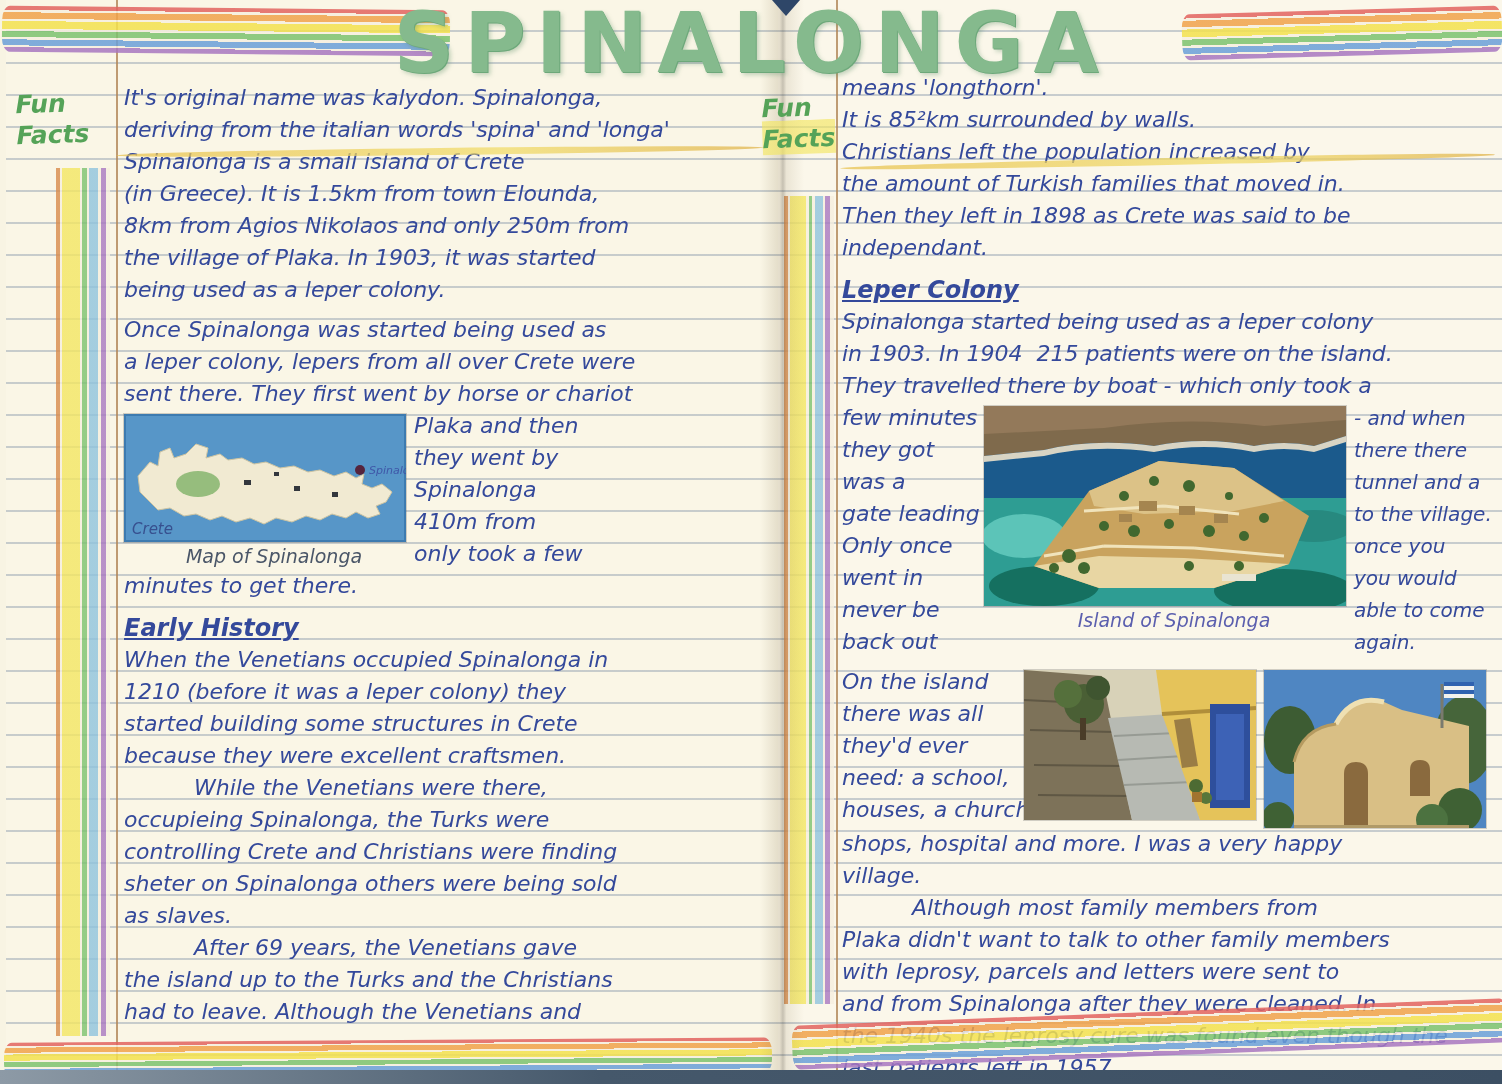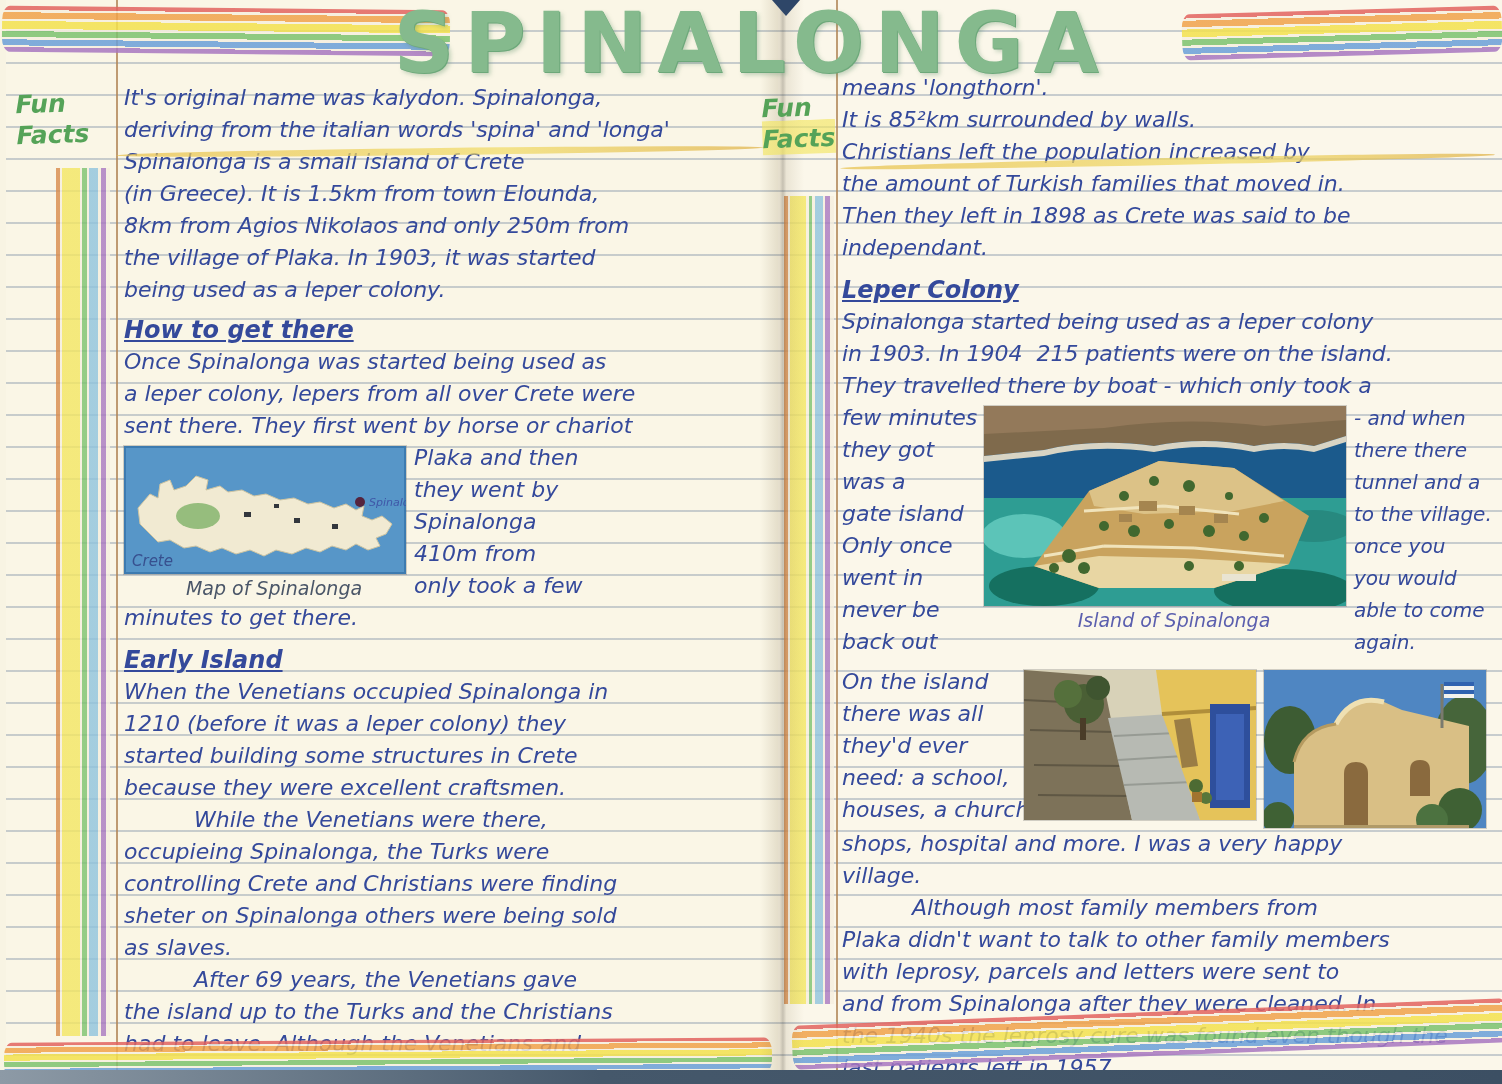--- a/index.html
+++ b/index.html
@@ -90,21 +90,20 @@
 
     <div class="content">
       <div class="hw">It's original name was kalydon. Spinalonga,
 deriving from the italian words 'spina' and 'longa'
 Spinalonga is a small island of Crete
 (in Greece). It is 1.5km from town Elounda,
 8km from Agios Nikolaos and only 250m from
 the village of Plaka. In 1903, it was started
 being used as a leper colony.</div>
       <div class="gap8"></div>
-      <div class="hw heading">How to get there</div>
       <div class="hw">Once Spinalonga was started being used as
 a leper colony, lepers from all over Crete were
 sent there. They first went by horse or chariot</div>
 
       <div class="wraprow">
         <figure>
           <svg class="photo-frame" width="282" height="128" viewBox="0 0 282 128">
             <rect x="0" y="0" width="282" height="128" fill="#5796c8"></rect>
             <rect x="1" y="1" width="280" height="126" fill="none" stroke="#3d7bb0" stroke-width="2"></rect>
             <path d="M14,62 L26,48 L34,52 L36,38 L46,34 L50,44 L62,40 L72,30 L84,34 L82,44 L96,40 L104,46 L118,44 L130,50 L142,48 L156,54 L170,52 L184,58 L196,56 L210,62 L222,58 L232,64 L240,60 L238,70 L248,74 L258,70 L268,78 L262,88 L252,92 L256,100 L244,104 L232,98 L222,104 L208,100 L196,106 L182,102 L168,108 L152,104 L140,110 L126,104 L112,108 L98,102 L86,106 L72,100 L60,102 L46,94 L34,96 L24,86 L16,78 Z" fill="#f1ead2" stroke="#cdc4a2" stroke-width="1"></path>
@@ -121,21 +120,21 @@
         </figure>
         <div class="hw wrapcol">Plaka and then
 they went by
 Spinalonga
 410m from
 only took a few</div>
       </div>
 
       <div class="hw">minutes to get there.</div>
       <div class="gap10"></div>
-      <div class="hw heading">Early Island</div>
+      <div class="hw heading">Early History</div>
       <div class="hw">When the Venetians occupied Spinalonga in
 1210 (before it was a leper colony) they
 started building some structures in Crete
 because they were excellent craftsmen.
           While the Venetians were there,
 occupieing Spinalonga, the Turks were
 controlling Crete and Christians were finding
 sheter on Spinalonga others were being sold
 as slaves.
           After 69 years, the Venetians gave
@@ -157,21 +156,21 @@
       <div class="gap10"></div>
       <div class="hw heading">Leper Colony</div>
       <div class="hw">Spinalonga started being used as a leper colony
 in 1903. In 1904  215 patients were on the island.
 They travelled there by boat - which only took a</div>
 
       <div class="wraprow">
         <div class="hw wrapcol" style="width:142px">few minutes
 they got
 was a
-gate island
+gate leading
 Only once
 went in
 never be
 back out</div>
         <figure>
           <svg class="photo-frame" width="362" height="200" viewBox="0 0 362 200">
             <rect x="0" y="0" width="362" height="200" fill="#1b5a8c"></rect>
             <path d="M0,0 H362 V30 L330,40 Q300,34 270,40 Q220,30 170,40 Q110,32 60,44 L0,50 Z" fill="#7f6a4c"></path>
             <path d="M0,0 H362 V14 L280,20 Q200,10 120,22 L0,28 Z" fill="#93795a"></path>
             <path d="M0,50 L60,44 Q110,32 170,40 Q220,30 270,40 Q300,34 330,40 L362,30 V36 L330,46 Q300,40 270,46 Q220,36 170,46 Q110,38 60,50 L0,56 Z" fill="#d8d4c4"></path>

